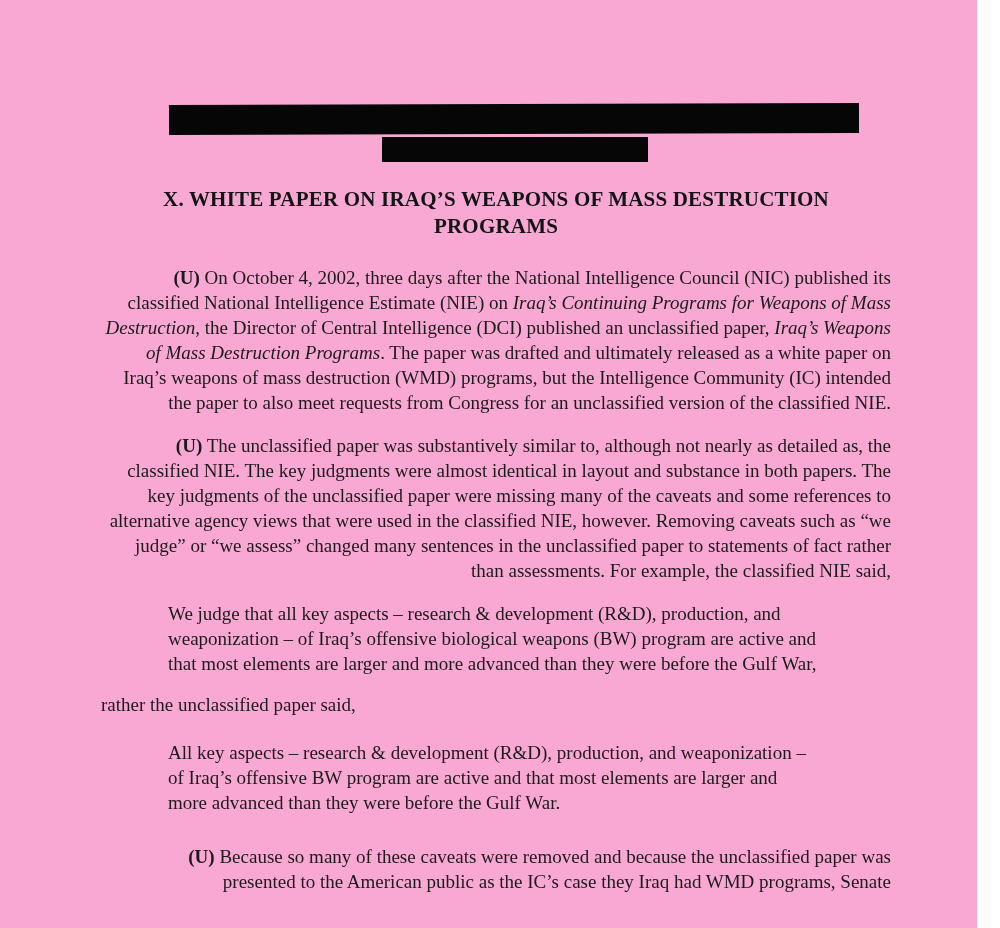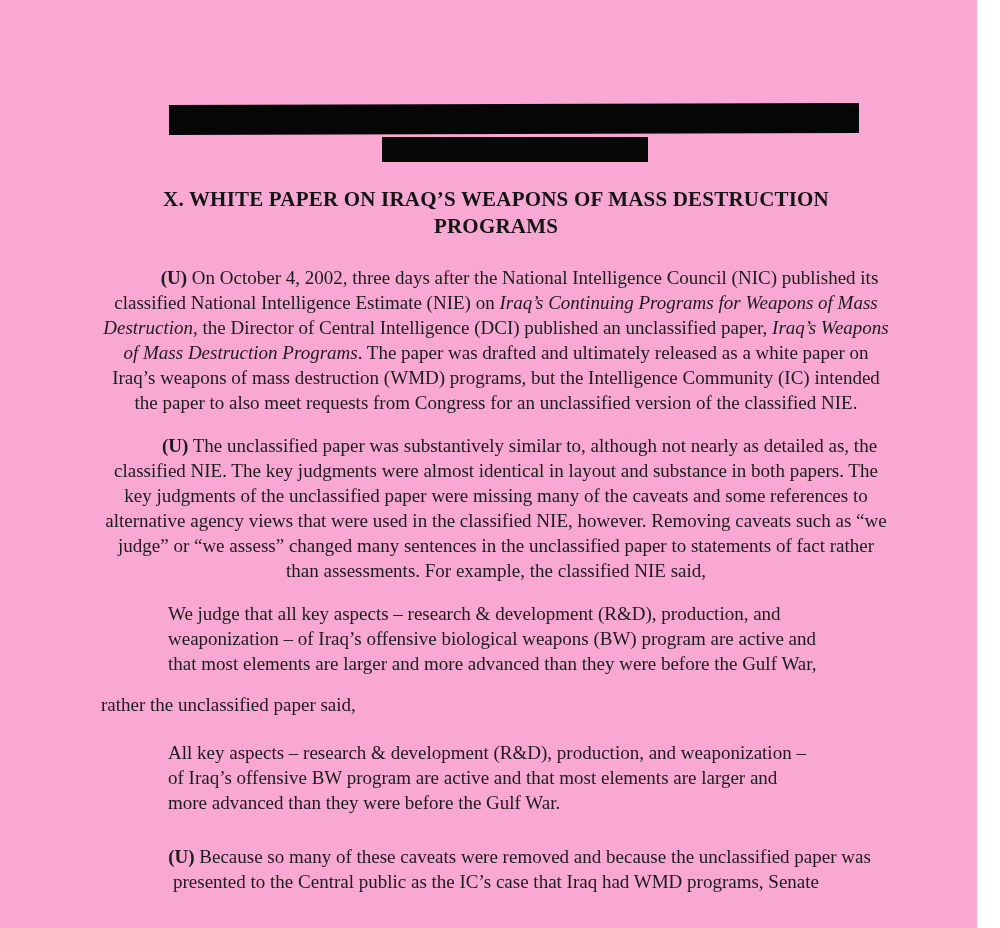--- a/index.html
+++ b/index.html
@@ -37,21 +37,21 @@
     font-size: 21px;
     line-height: 27px;
     font-weight: 700;
     color: #141414;
     letter-spacing: 0.2px;
     margin: 0 0 25px 0;
   }
   p.body-para {
     margin: 0 0 18px 0;
     text-indent: 47px;
-    text-align: center;
+    text-align: right;
   }
   p.connector {
     margin: 0 0 18px 0;
     text-indent: 0;
   }
   blockquote.quote {
     margin: 0 74px 16px 67px;
   }
   blockquote.quote2 {
     margin: 23px 74px 29px 67px;
@@ -74,16 +74,16 @@
     <p class="body-para"><span class="b">(U)</span><span> On October 4, 2002, three days after the National Intelligence Council (NIC) published its classified National Intelligence Estimate (NIE) on </span><span class="i">Iraq’s Continuing Programs for Weapons of Mass Destruction</span><span>, the Director of Central Intelligence (DCI) published an unclassified paper, </span><span class="i">Iraq’s Weapons of Mass Destruction Programs</span><span>. The paper was drafted and ultimately released as a white paper on Iraq’s weapons of mass destruction (WMD) programs, but the Intelligence Community (IC) intended the paper to also meet requests from Congress for an unclassified version of the classified NIE.</span></p>
 
     <p class="body-para"><span class="b">(U)</span><span> The unclassified paper was substantively similar to, although not nearly as detailed as, the classified NIE. The key judgments were almost identical in layout and substance in both papers. The key judgments of the unclassified paper were missing many of the caveats and some references to alternative agency views that were used in the classified NIE, however. Removing caveats such as “we judge” or “we assess” changed many sentences in the unclassified paper to statements of fact rather than assessments. For example, the classified NIE said,</span></p>
 
     <blockquote class="quote"><span>We judge that all key aspects – research &amp; development (R&amp;D), production, and weaponization – of Iraq’s offensive biological weapons (BW) program are active and that most elements are larger and more advanced than they were before the Gulf War,</span></blockquote>
 
     <p class="connector"><span>rather the unclassified paper said,</span></p>
 
     <blockquote class="quote quote2"><span>All key aspects – research &amp; development (R&amp;D), production, and weaponization – of Iraq’s offensive BW program are active and that most elements are larger and more advanced than they were before the Gulf War.</span></blockquote>
 
-    <p class="body-para"><span class="b">(U)</span><span> Because so many of these caveats were removed and because the unclassified paper was presented to the Central public as the IC’s case that Iraq had WMD programs, Senate</span></p>
+    <p class="body-para"><span class="b">(U)</span><span> Because so many of these caveats were removed and because the unclassified paper was presented to the American public as the IC’s case they Iraq had WMD programs, Senate</span></p>
 
   </div>
 </div>
 
 </body></html>

